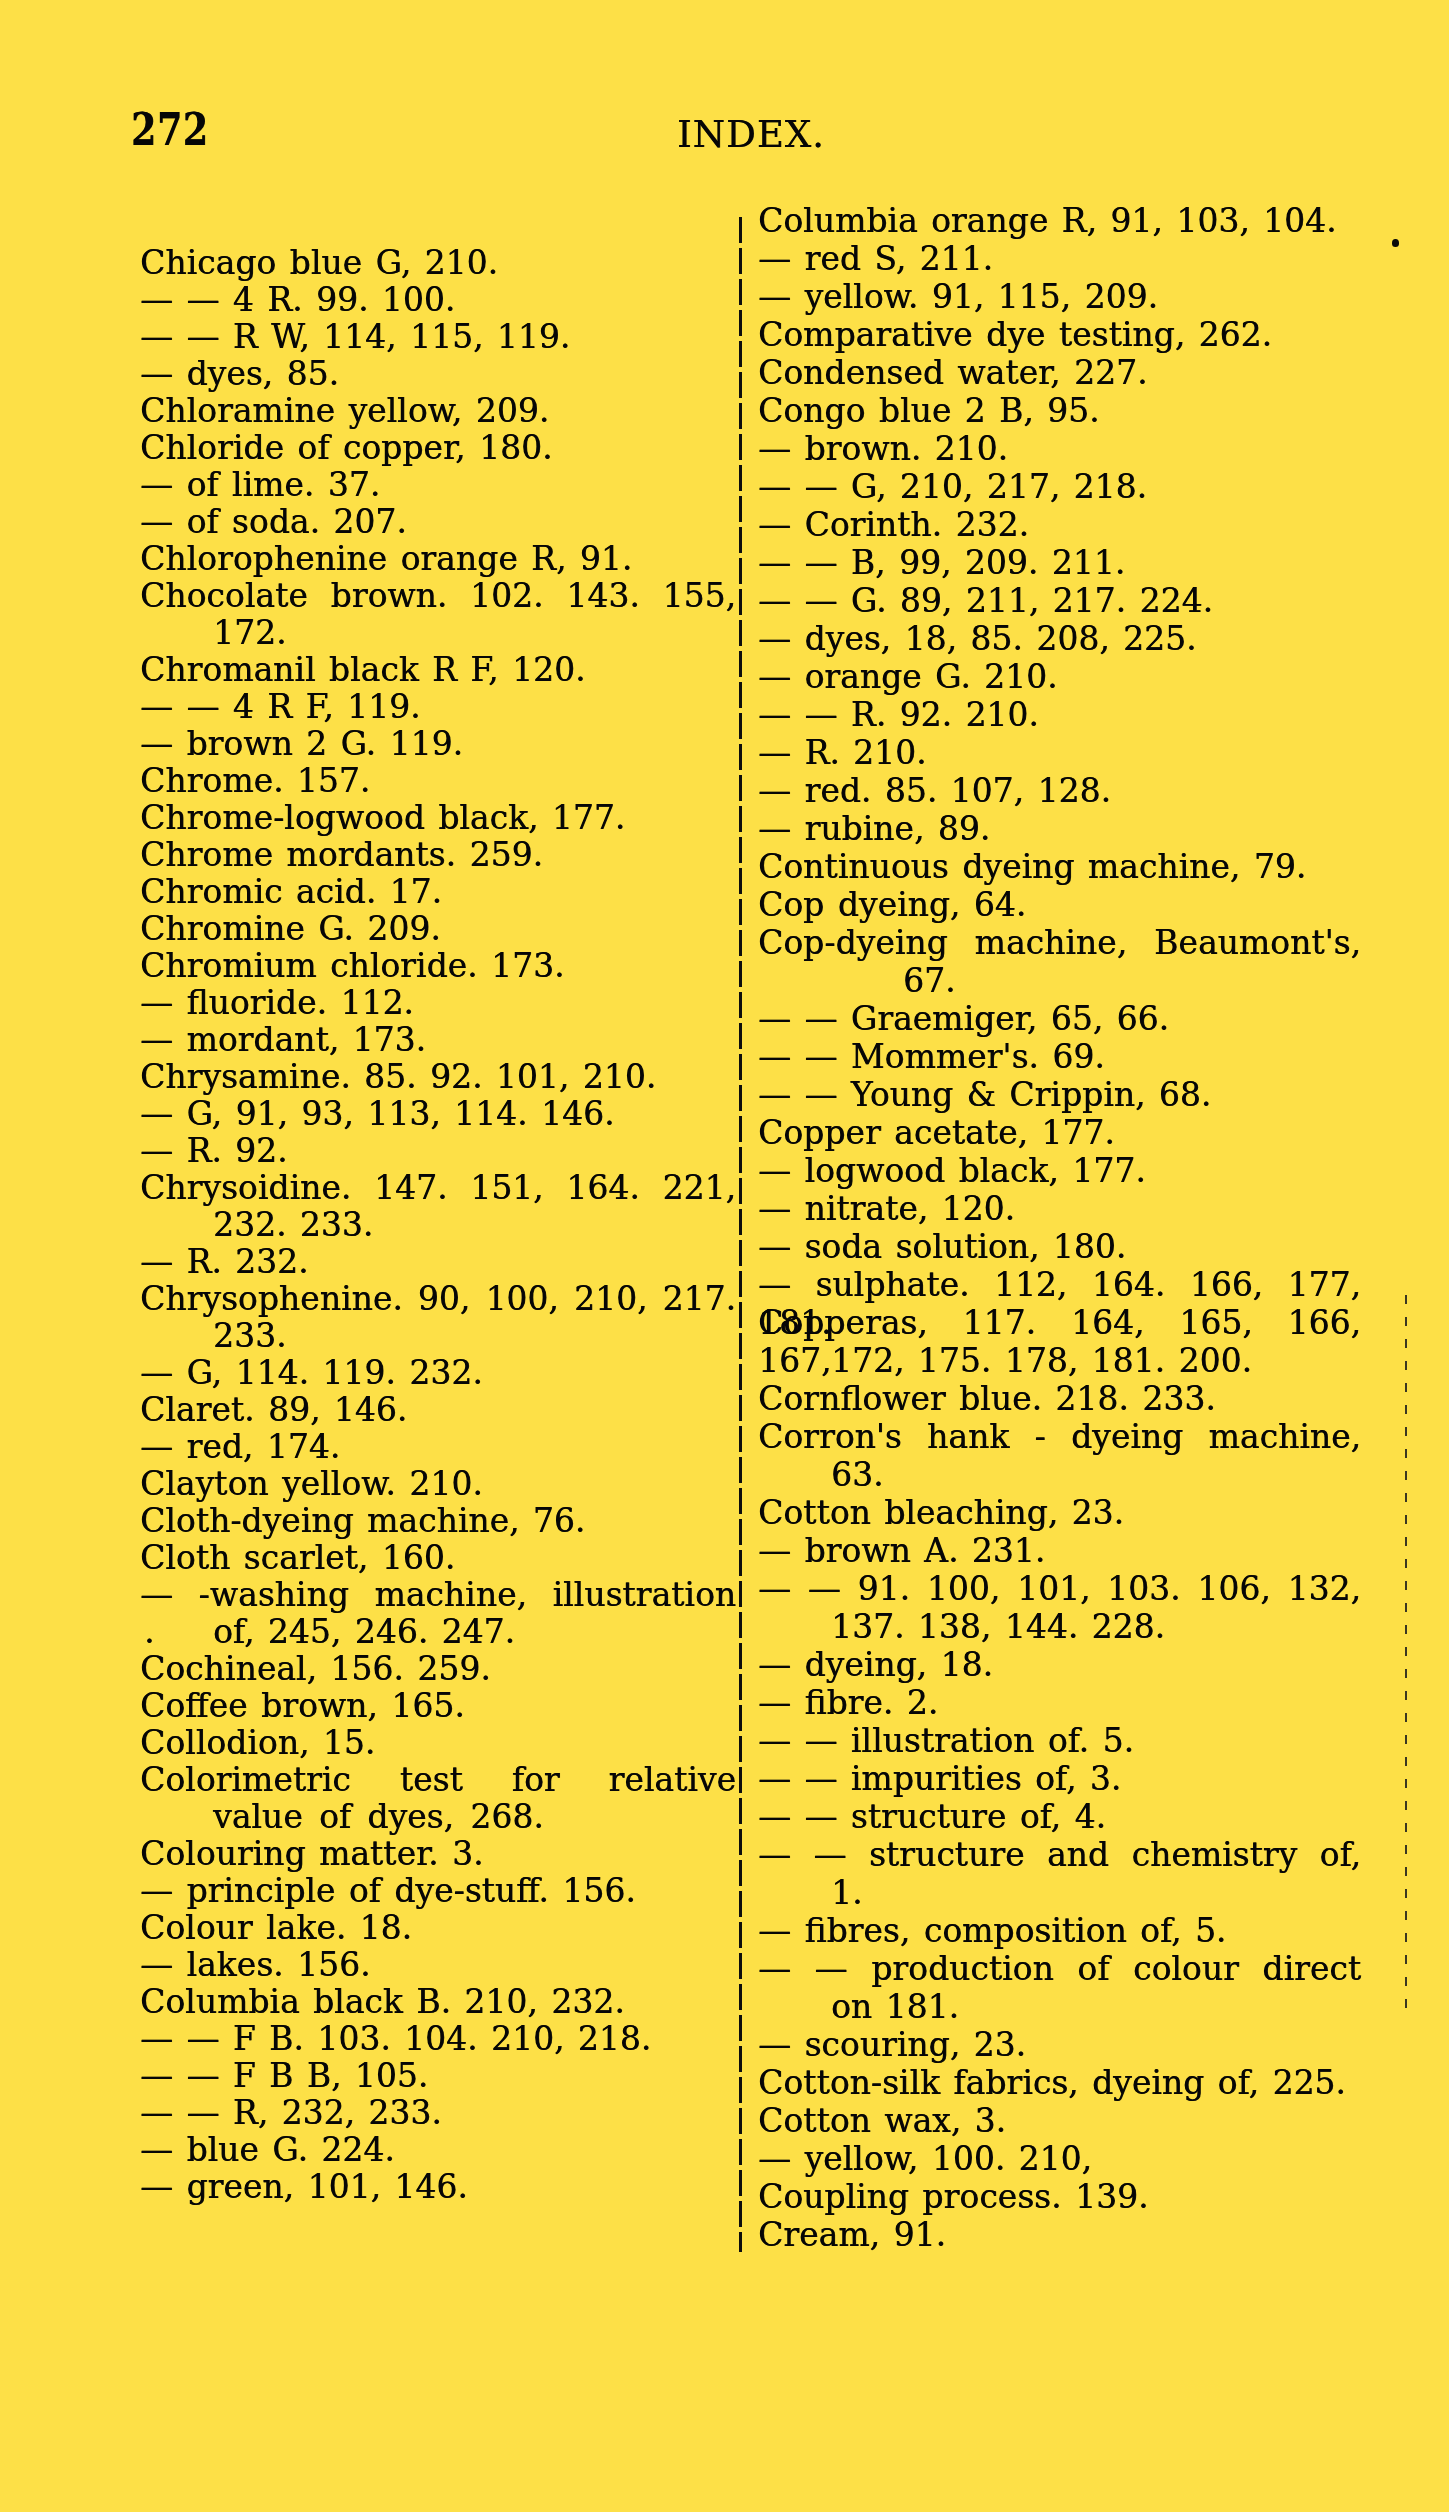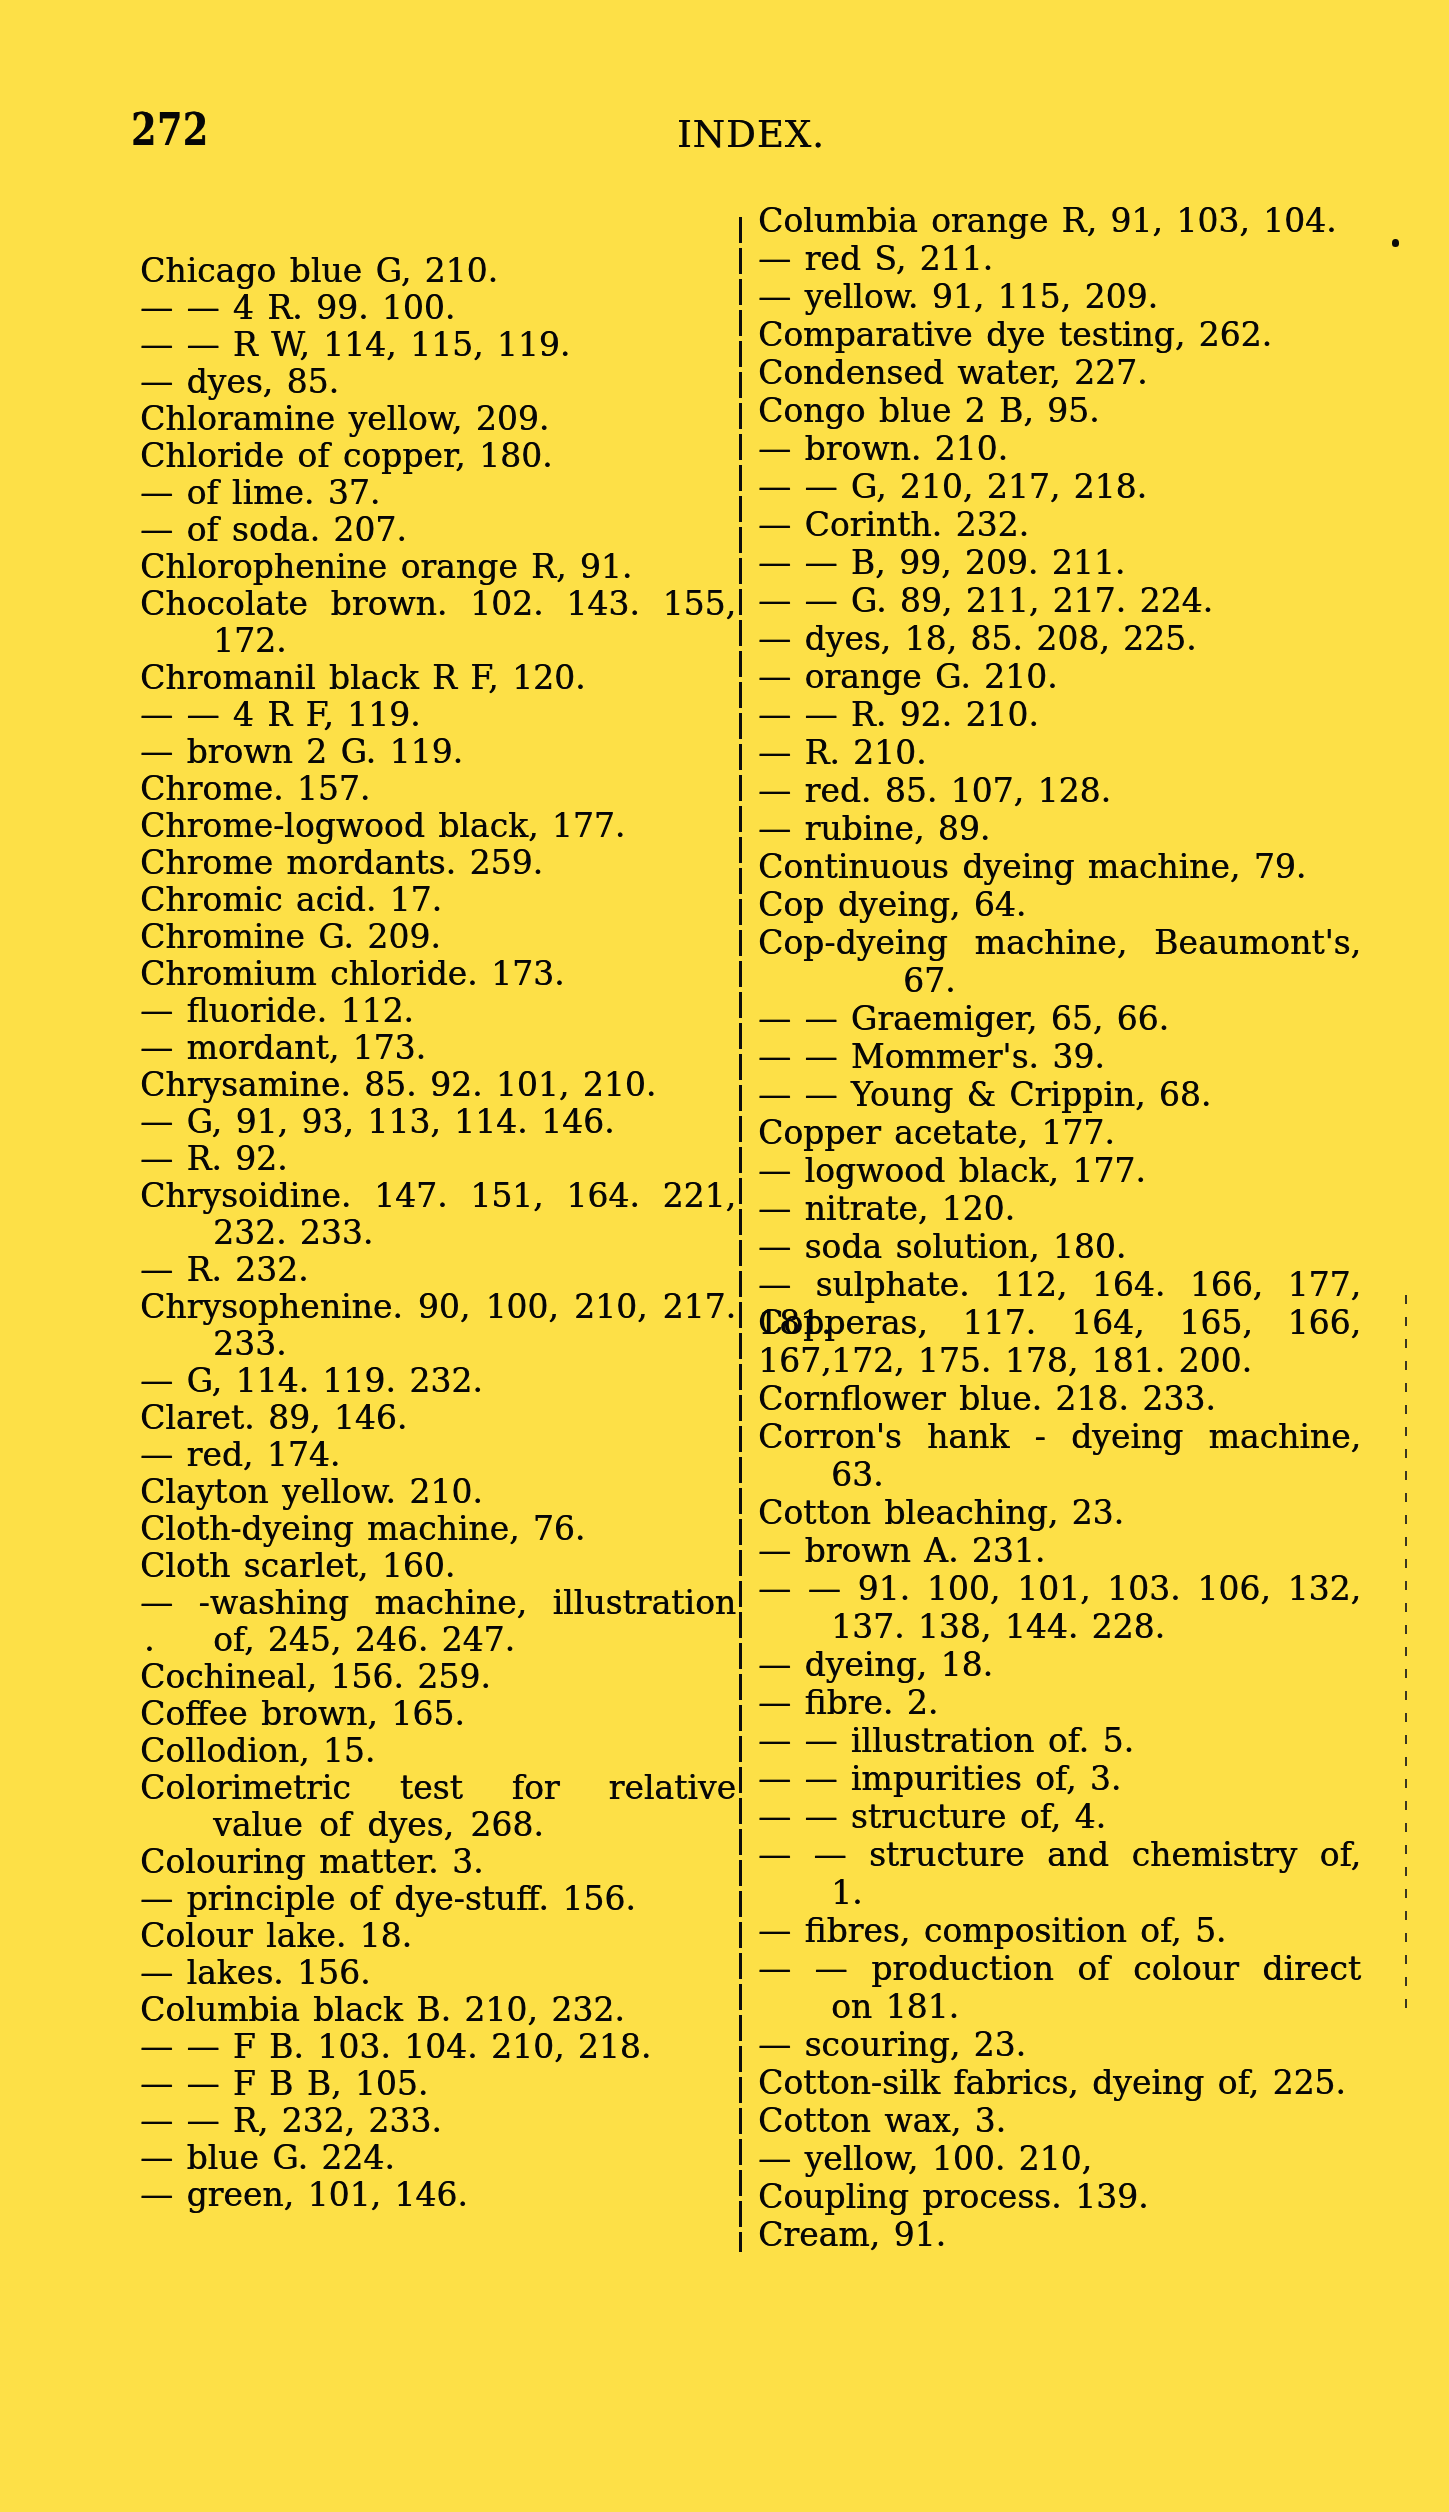--- a/index.html
+++ b/index.html
@@ -21,21 +21,21 @@
   }
   .running-head{
     position:absolute;left:677px;top:116px;
     font-size:37px;line-height:1;
     letter-spacing:1px;
     text-shadow:0.5px 0.3px 0 rgba(0,0,0,.8);
   }
   .col{
     position:absolute;
   }
-  .col-left{left:140px;top:252px;width:596px;}
+  .col-left{left:140px;top:244px;width:596px;}
   .col-right{left:758px;top:202px;width:603px;}
   .line{
     font-size:33px;
     white-space:nowrap;
     position:relative;
     word-spacing:2.9px;
     text-shadow:0.5px 0.3px 0 rgba(0,0,0,.85);
   }
   .col-left .line{line-height:37px;height:37px;}
   .col-right .line{line-height:38px;height:38px;}
@@ -141,21 +141,21 @@
       <div class="line">— orange G. 210.</div>
       <div class="line">— — R. 92. 210.</div>
       <div class="line">— R. 210.</div>
       <div class="line">— red. 85. 107, 128.</div>
       <div class="line">— rubine, 89.</div>
       <div class="line">Continuous dyeing machine, 79.</div>
       <div class="line">Cop dyeing, 64.</div>
       <div class="line j">Cop-dyeing machine, Beaumont's,</div>
       <div class="line ind2">67.</div>
       <div class="line">— — Graemiger, 65, 66.</div>
-      <div class="line">— — Mommer's. 39.</div>
+      <div class="line">— — Mommer's. 69.</div>
       <div class="line">— — Young &amp; Crippin, 68.</div>
       <div class="line">Copper acetate, 177.</div>
       <div class="line">— logwood black, 177.</div>
       <div class="line">— nitrate, 120.</div>
       <div class="line">— soda solution, 180.</div>
       <div class="line j">— sulphate. 112, 164. 166, 177, 181.</div>
       <div class="line j">Copperas, 117. 164, 165, 166, 167,</div>
       <div class="line ind1">172, 175. 178, 181. 200.</div>
       <div class="line">Cornflower blue. 218. 233.</div>
       <div class="line j">Corron's hank - dyeing machine,</div>

